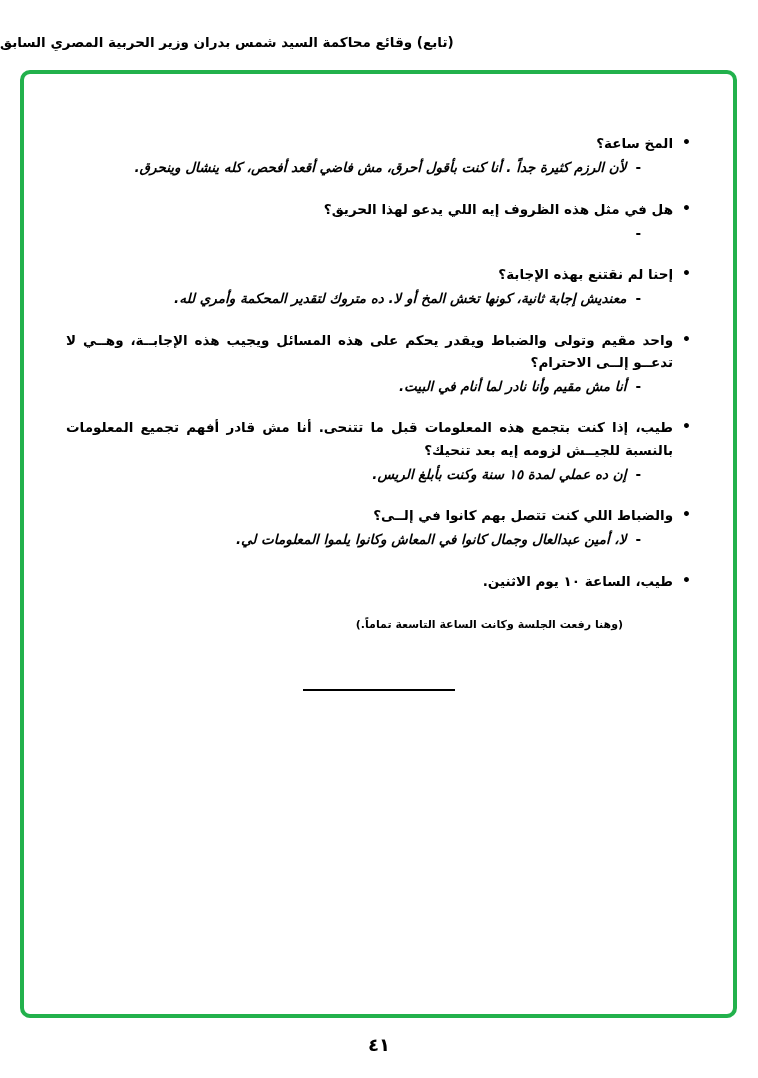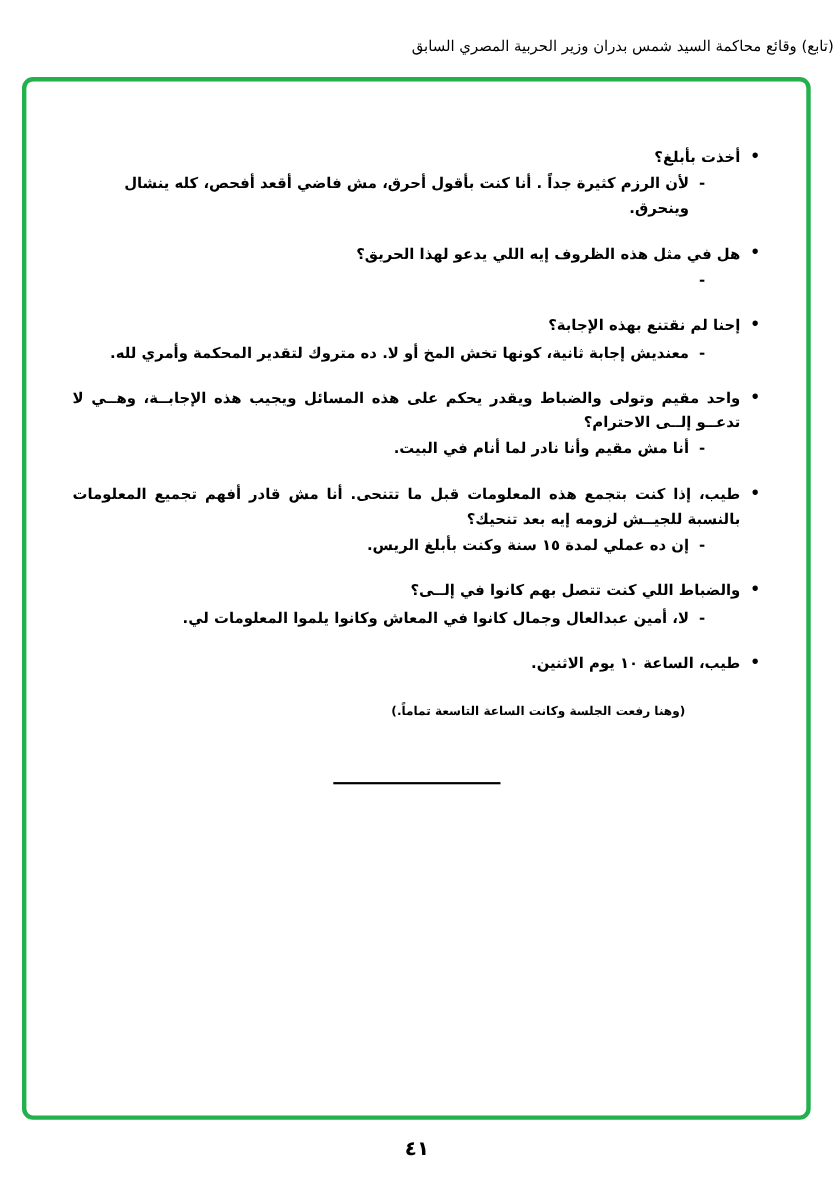--- a/index.html
+++ b/index.html
@@ -12,26 +12,26 @@
     width: 758px;
     height: 1078px;
     background: #ffffff;
     font-family: "DejaVu Sans", "Liberation Sans", sans-serif;
     color: #000;
     overflow: hidden;
   }
   .doc-header {
     position: absolute;
     top: 34px;
-    left: 12px;
+    left: 0;
     right: 0;
-    text-align: right;
+    text-align: left;
     direction: rtl;
     font-size: 13.5px;
-    font-weight: normal;
+    font-weight: bold;
     letter-spacing: 0.2px;
   }
   .green-box {
     position: absolute;
     top: 70px;
     left: 20px;
     width: 717px;
     height: 948px;
     box-sizing: border-box;
     border: 4px solid #22b14c;
@@ -67,20 +67,21 @@
     gap: 9px;
     align-items: flex-start;
     padding-right: 50px;
     margin-top: 2px;
   }
   .a-dash {
     flex: 0 0 auto;
   }
   .a-text {
     flex: 1;
+    font-style: italic;
   }
   .closing {
     direction: rtl;
     text-align: right;
     margin: 26px 110px 0 42px;
     font-size: 11px;
     font-weight: bold;
   }
   .divider {
     width: 152px;
@@ -104,21 +105,21 @@
 <div class="page">
 
   <div class="doc-header">(تابع) وقائع محاكمة السيد شمس بدران وزير الحربية المصري السابق</div>
 
   <div class="green-box" style="border-color: rgb(34, 177, 76);">
     <div class="content">
 
       <div class="qa">
         <div class="question">
           <span class="q-bullet">•</span>
-          <span class="q-text">أخذت بأبلغ؟</span>
+          <span class="q-text">المخ ساعة؟</span>
         </div>
         <div class="answer">
           <span class="a-dash">-</span>
           <span class="a-text">لأن الرزم كثيرة جداً . أنا كنت بأقول أحرق، مش فاضي أقعد أفحص، كله ينشال وينحرق.</span>
         </div>
       </div>
 
       <div class="qa">
         <div class="question">
           <span class="q-bullet">•</span>

